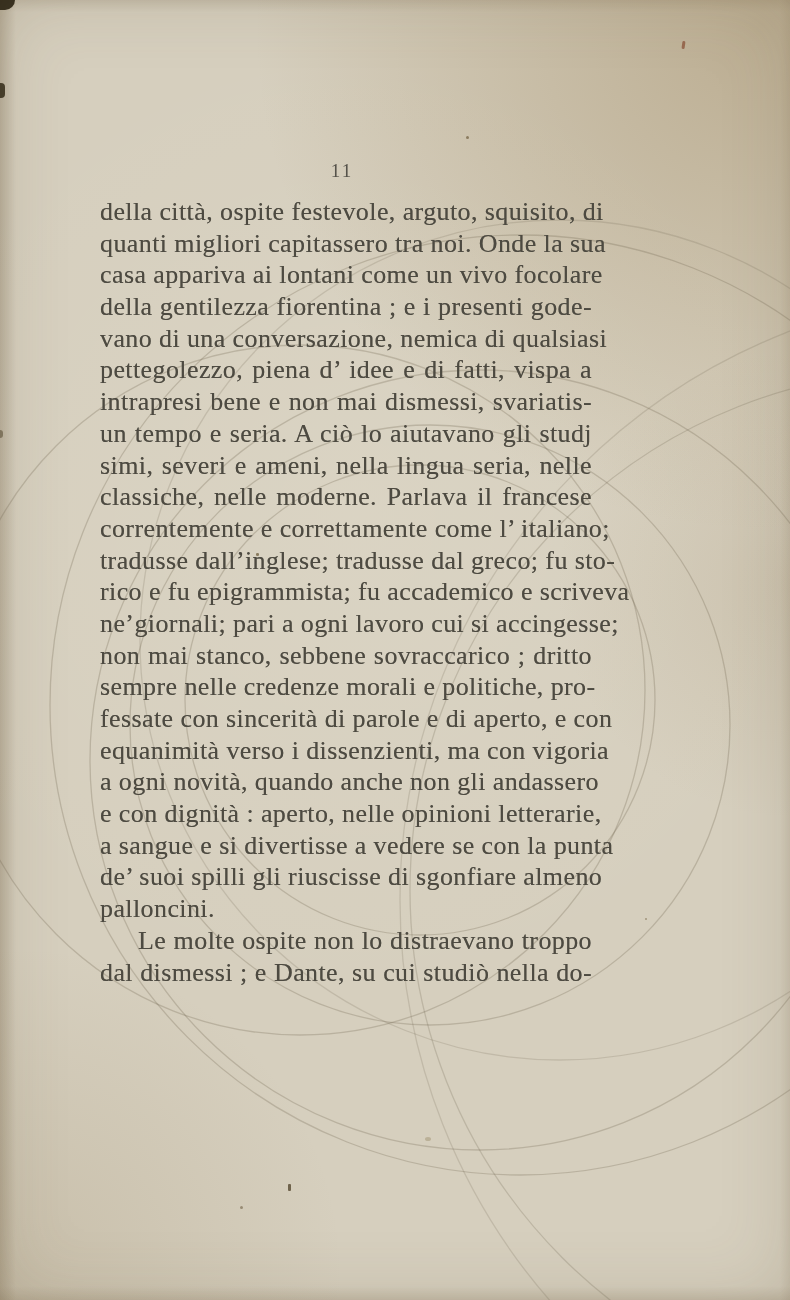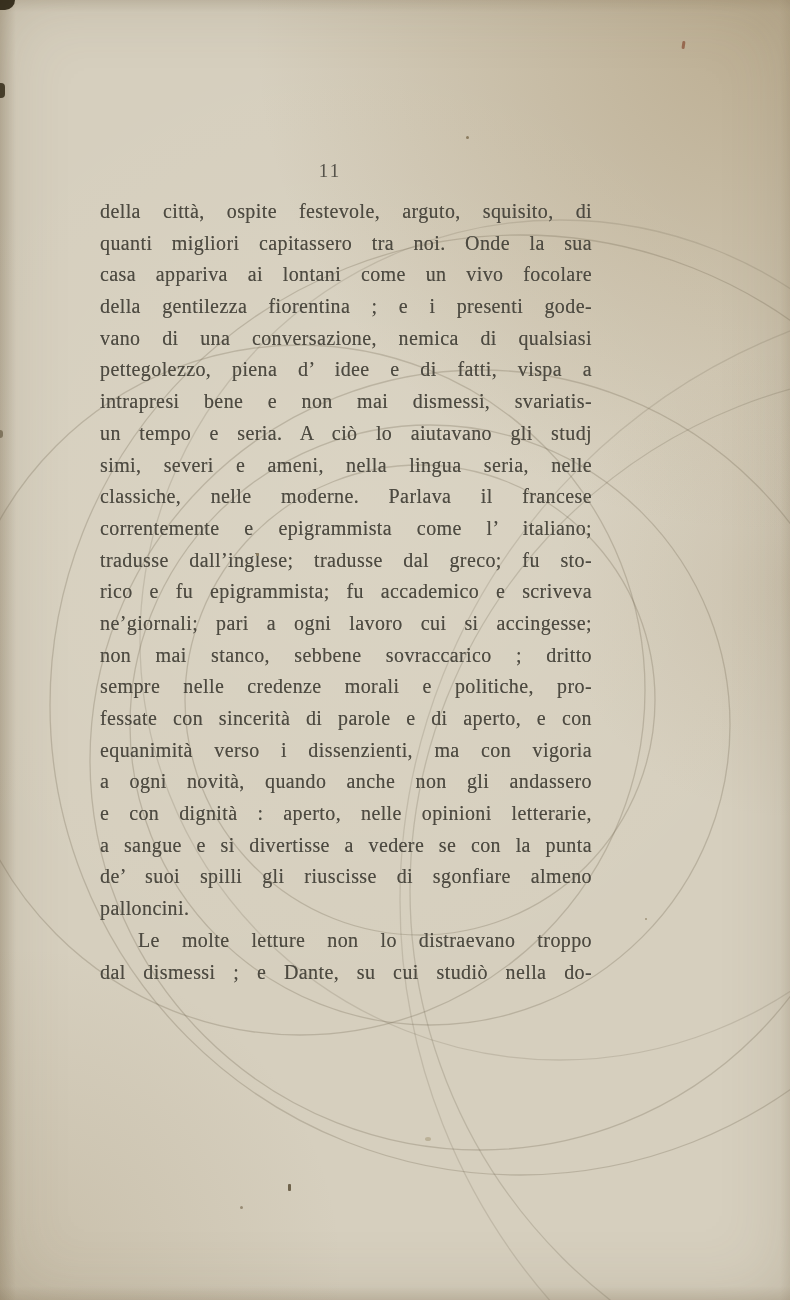--- a/index.html
+++ b/index.html
@@ -27,34 +27,34 @@
   }
   .stamp-arcs {
     position: absolute;
     left: 0; top: 0;
     width: 790px; height: 1300px;
     pointer-events: none;
   }
   .page-number {
     position: absolute;
     top: 160px;
-    left: 84px;
+    left: 96px;
     width: 492px;
     text-align: center;
     font-size: 19px;
     letter-spacing: 2px;
     color: #55524a;
   }
   .text-block {
     position: absolute;
     left: 100px;
     top: 196px;
     width: 492px;
     color: #4d4a41;
-    font-size: 20px;
+    font-size: 26px;
     letter-spacing: 0.4px;
     text-shadow: 0 0 0.5px rgba(77,74,65,0.55);
   }
   .line {
     height: 31.7px;
     line-height: 31.7px;
     white-space: nowrap;
     text-align: justify;
     text-align-last: justify;
   }
@@ -112,34 +112,34 @@
     <div class="line">della città, ospite festevole, arguto, squisito, di</div>
     <div class="line">quanti migliori capitassero tra noi. Onde la sua</div>
     <div class="line">casa appariva ai lontani come un vivo focolare</div>
     <div class="line">della gentilezza fiorentina ; e i presenti gode-</div>
     <div class="line">vano di una conversazione, nemica di qualsiasi</div>
     <div class="line">pettegolezzo, piena d’ idee e di fatti, vispa a</div>
     <div class="line">intrapresi bene e non mai dismessi, svariatis-</div>
     <div class="line">un tempo e seria. A ciò lo aiutavano gli studj</div>
     <div class="line">simi, severi e ameni, nella lingua seria, nelle</div>
     <div class="line">classiche, nelle moderne. Parlava il francese</div>
-    <div class="line">correntemente e epigrammista come l’ italiano;</div>
+    <div class="line">correntemente e correttamente come l’ italiano;</div>
     <div class="line">tradusse dall’inglese; tradusse dal greco; fu sto-</div>
     <div class="line">rico e fu epigrammista; fu accademico e scriveva</div>
     <div class="line">ne’giornali; pari a ogni lavoro cui si accingesse;</div>
     <div class="line">non mai stanco, sebbene sovraccarico ; dritto</div>
     <div class="line">sempre nelle credenze morali e politiche, pro-</div>
     <div class="line">fessate con sincerità di parole e di aperto, e con</div>
     <div class="line">equanimità verso i dissenzienti, ma con vigoria</div>
     <div class="line">a ogni novità, quando anche non gli andassero</div>
     <div class="line">e con dignità : aperto, nelle opinioni letterarie,</div>
     <div class="line">a sangue e si divertisse a vedere se con la punta</div>
     <div class="line">de’ suoi spilli gli riuscisse di sgonfiare almeno</div>
     <div class="line no-just">palloncini.</div>
-    <div class="line indent">Le molte letture non lo distraevano troppo</div>
+    <div class="line indent">Le molte ospite non lo distraevano troppo</div>
     <div class="line">dal dismessi ; e Dante, su cui studiò nella do-</div>
   </div>
 
   <div class="speck s-corner"></div>
   <div class="speck s-edge1"></div>
   <div class="speck s-edge2"></div>
   <div class="speck s-red"></div>
   <div class="speck s-dot1"></div>
   <div class="speck s-dot2"></div>
   <div class="speck s-dot3"></div>

